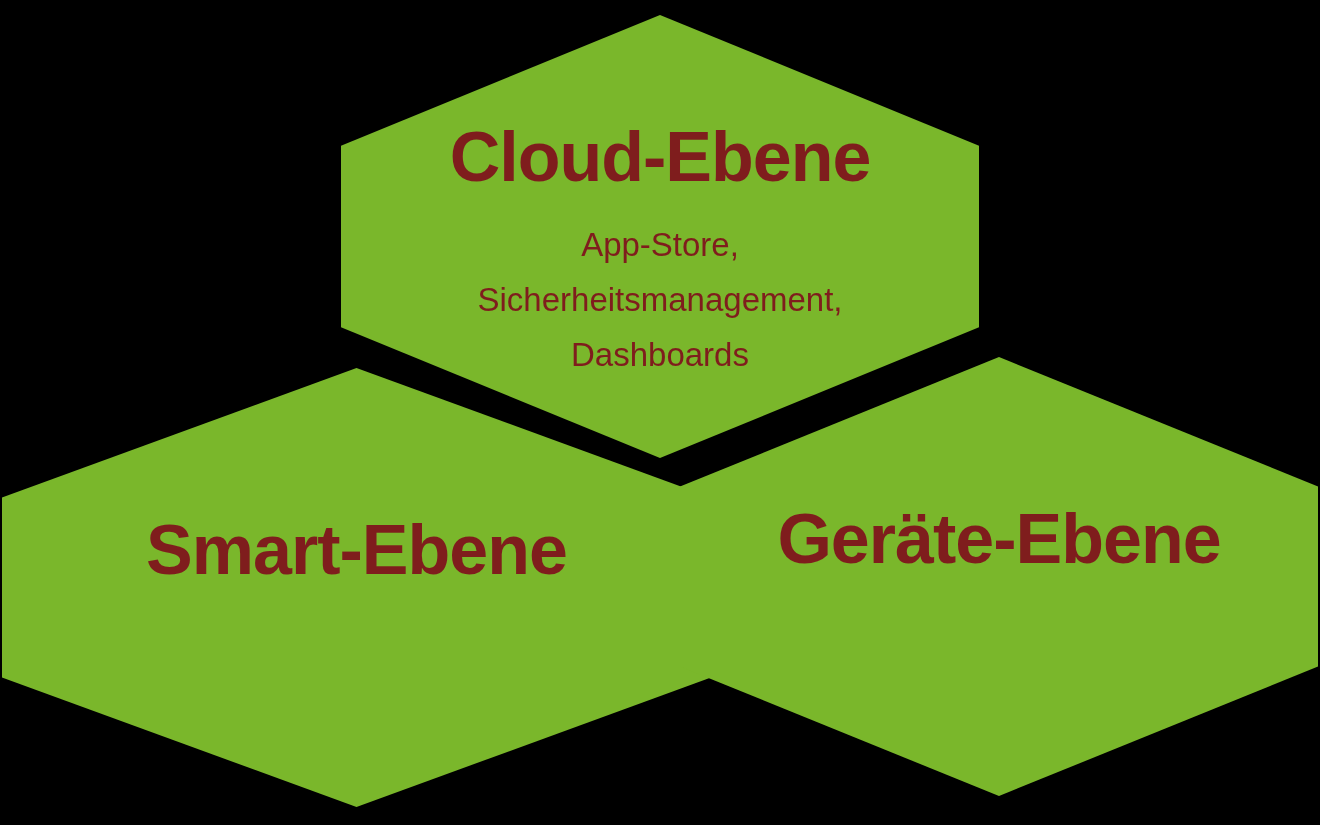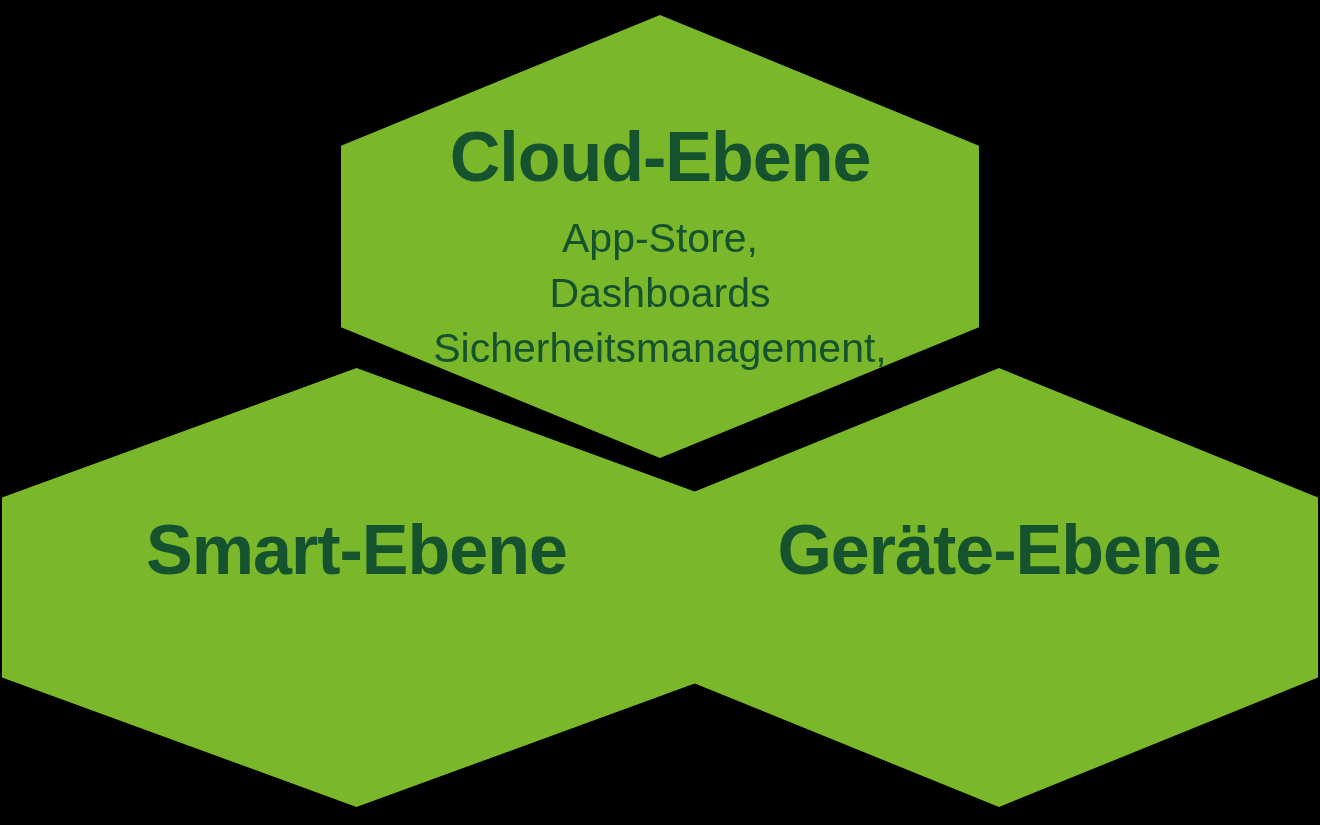--- a/index.html
+++ b/index.html
@@ -18,73 +18,73 @@
     background: #000000;
   }
   .hex {
     position: absolute;
     clip-path: polygon(50% 0%, 100% 29.5%, 100% 70.5%, 50% 100%, 0% 70.5%, 0% 29.5%);
     background: #7ab72b;
     display: flex;
     flex-direction: column;
     align-items: center;
     box-sizing: border-box;
-    color: #14532d;
+    color: #7f1d1d;
     text-align: center;
   }
   .hex-cloud {
     left: 341px;
     top: 15px;
     width: 638px;
     height: 443px;
     padding-top: 100px;
   }
   .hex-smart {
     left: 2px;
     top: 368px;
     width: 709px;
     height: 439px;
     padding-top: 140px;
     gap: 29px;
   }
   .hex-geraete {
     left: 680px;
-    top: 368px;
+    top: 357px;
     width: 638px;
     height: 439px;
     padding-top: 140px;
   }
   .hex-title {
     font-size: 70px;
     font-weight: bold;
     line-height: 84px;
     letter-spacing: -1px;
     white-space: nowrap;
   }
   .hex-subtitle {
-    margin-top: 12px;
+    margin-top: 18px;
     font-weight: 300;
-    font-size: 41px;
+    font-size: 33px;
     line-height: 55px;
   }
   .hex-subtitle .line {
     white-space: nowrap;
   }
 </style>
 </head>
 <body>
 
 <div class="stage">
 
   <div class="hex hex-cloud">
     <div class="hex-title">Cloud-Ebene</div>
     <div class="hex-subtitle">
       <div class="line">App-Store,</div>
+      <div class="line">Sicherheitsmanagement,</div>
       <div class="line">Dashboards</div>
-      <div class="line">Sicherheitsmanagement,</div>
     </div>
   </div>
 
   <div class="hex hex-smart">
     <div class="hex-title">Smart-Ebene</div>
   </div>
 
   <div class="hex hex-geraete">
     <div class="hex-title">Geräte-Ebene</div>
   </div>

